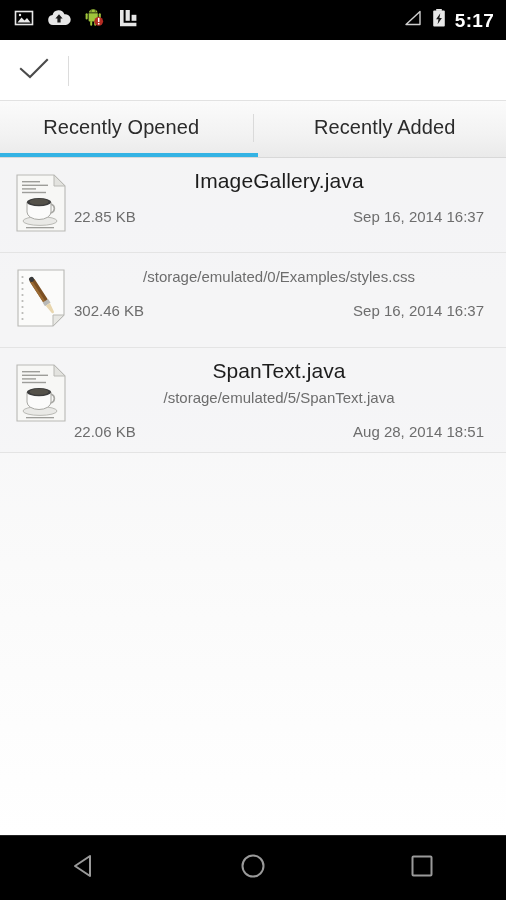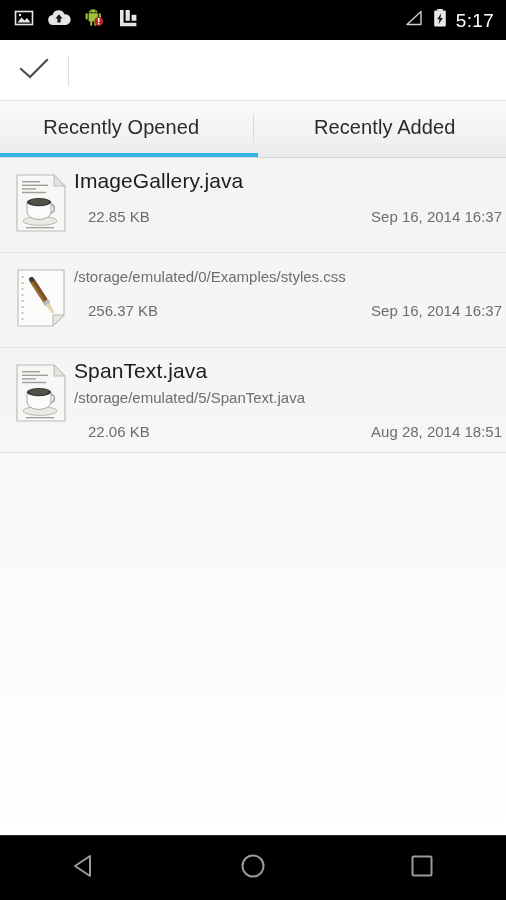--- a/index.html
+++ b/index.html
@@ -41,21 +41,21 @@
     margin-left: auto;
     display: flex;
     align-items: center;
     gap: 8px;
   }
   .status-clock {
     color: #ffffff;
     font-size: 19px;
     letter-spacing: 0.3px;
     line-height: 1;
-    font-weight: 400;
+    font-weight: 700;
   }
   .sicon { display: block; }
 
   
   .action-bar {
     height: 61px;
     background: #ffffff;
     display: flex;
     align-items: center;
     flex: 0 0 auto;
@@ -137,25 +137,26 @@
     position: relative;
     background: linear-gradient(to bottom, #f3f3f4 0%, #f6f6f7 28%, #fafafa 60%, #ffffff 100%);
     overflow: hidden;
   }
   .file-list {
     background: transparent;
   }
   .file-row {
     display: flex;
     align-items: flex-start;
-    padding: 10px 4px 9px 10px;
+    padding: 10px 22px 9px 10px;
     box-sizing: border-box;
     border-bottom: 1px solid #e4e4e4;
     background: rgba(244,244,245,0.55);
     min-height: 95px;
+    text-align: center;
   }
   .file-icon-wrap {
     width: 62px;
     flex: 0 0 62px;
     display: flex;
     align-items: flex-start;
     justify-content: center;
     padding-top: 5px;
   }
   .file-info {
@@ -183,21 +184,21 @@
   }
   .file-meta {
     display: flex;
     justify-content: space-between;
     align-items: baseline;
     font-size: 15px;
     color: #6d6d6d;
     line-height: 22px;
     margin-top: 1px;
   }
-  .file-size { white-space: nowrap; margin-left: 14px; }
+  .file-size { white-space: nowrap; }
   .file-date { white-space: nowrap; margin-top: 11px; }
 
   
   .nav-bar {
     height: 64px;
     background: #000000;
     display: flex;
     align-items: center;
     justify-content: space-around;
     flex: 0 0 auto;
@@ -355,21 +356,21 @@
                 <rect x="26.4" y="33" width="6.6" height="4.4" fill="#b9b9b6"></rect>
                 <path d="M27.2 37.4 h5 l-1.2 9 a1.3 1.3 0 0 1 -2.6 0 Z" fill="#e8d6ae"></path>
                 <circle cx="29.7" cy="7.6" r="2.5" fill="#3a3a3a"></circle>
               </g>
             </svg>
           </span>
         </div>
         <div class="file-info">
           <div class="file-path">/storage/emulated/0/Examples/styles.css</div>
           <div class="file-meta">
-            <span class="file-size">256.37 KB</span>
+            <span class="file-size">302.46 KB</span>
             <span class="file-date">Sep 16, 2014 16:37</span>
           </div>
         </div>
       </div>
 
       <div class="file-row">
         <div class="file-icon-wrap">
           <span>
             <svg width="54" height="60" viewBox="0 0 54 60">
               <path d="M3 2 H40 L51 13 V58 H3 Z" fill="#f7f7f5" stroke="#b9b9b5" stroke-width="1.1"></path>

